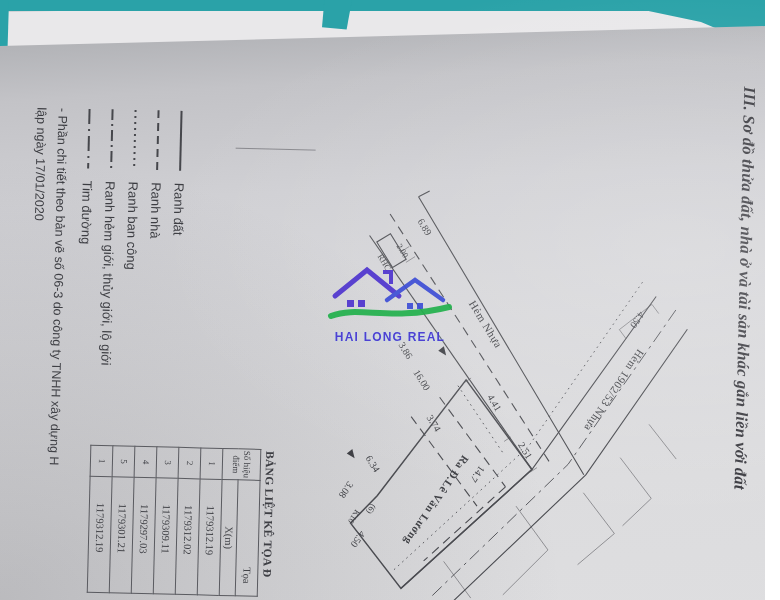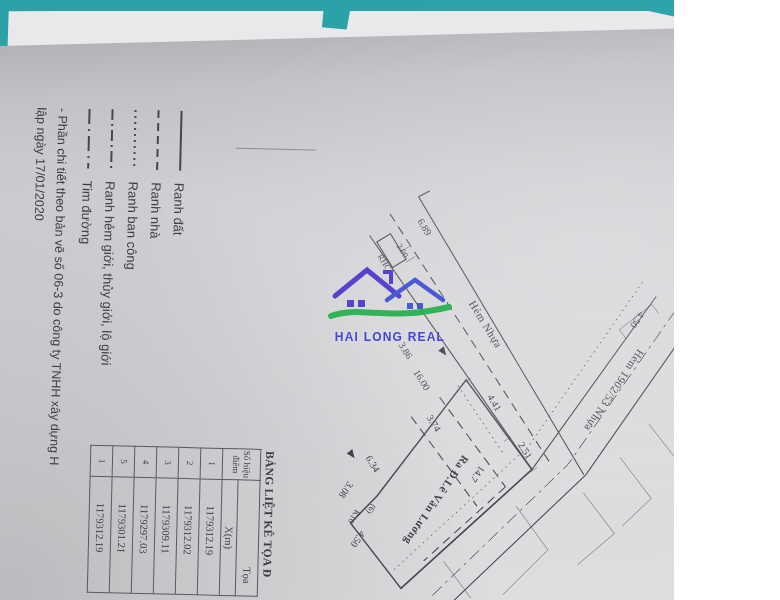--- a/index.html
+++ b/index.html
@@ -1,16 +1,16 @@
 <!DOCTYPE html>
 <html><head>
 <meta charset="utf-8">
 <style>
   html,body{margin:0;padding:0;}
-  .scene{position:relative;width:674px;height:600px;overflow:hidden;background:#cfd0d3;font-family:"Liberation Serif",serif;}
+  .scene{position:relative;width:765px;height:600px;overflow:hidden;background:#cfd0d3;font-family:"Liberation Serif",serif;}
   
   .backsheet{position:absolute;left:-20px;top:4px;width:820px;height:52px;background:#e9e8ea;transform:rotate(-1.2deg);}
   
   .teal{position:absolute;background:#2aa2a8;}
   .teal.strip{left:0;top:0;width:780px;height:11px;}
   .teal.wedge{left:628px;top:0;width:152px;height:58px;clip-path:polygon(0 0,100% 0,100% 95%,48% 38%,8% 16%);}
   .teal.notch{left:322px;top:0;width:30px;height:31px;clip-path:polygon(8% 0,100% 0,82% 95%,0 88%);}
   .teal.sliver{left:0;top:0;width:9px;height:120px;clip-path:polygon(0 0,100% 0,60% 100%,0 100%);}
   
   .page{position:absolute;left:-18px;top:36px;width:816px;height:600px;transform:rotate(-1.5deg);

